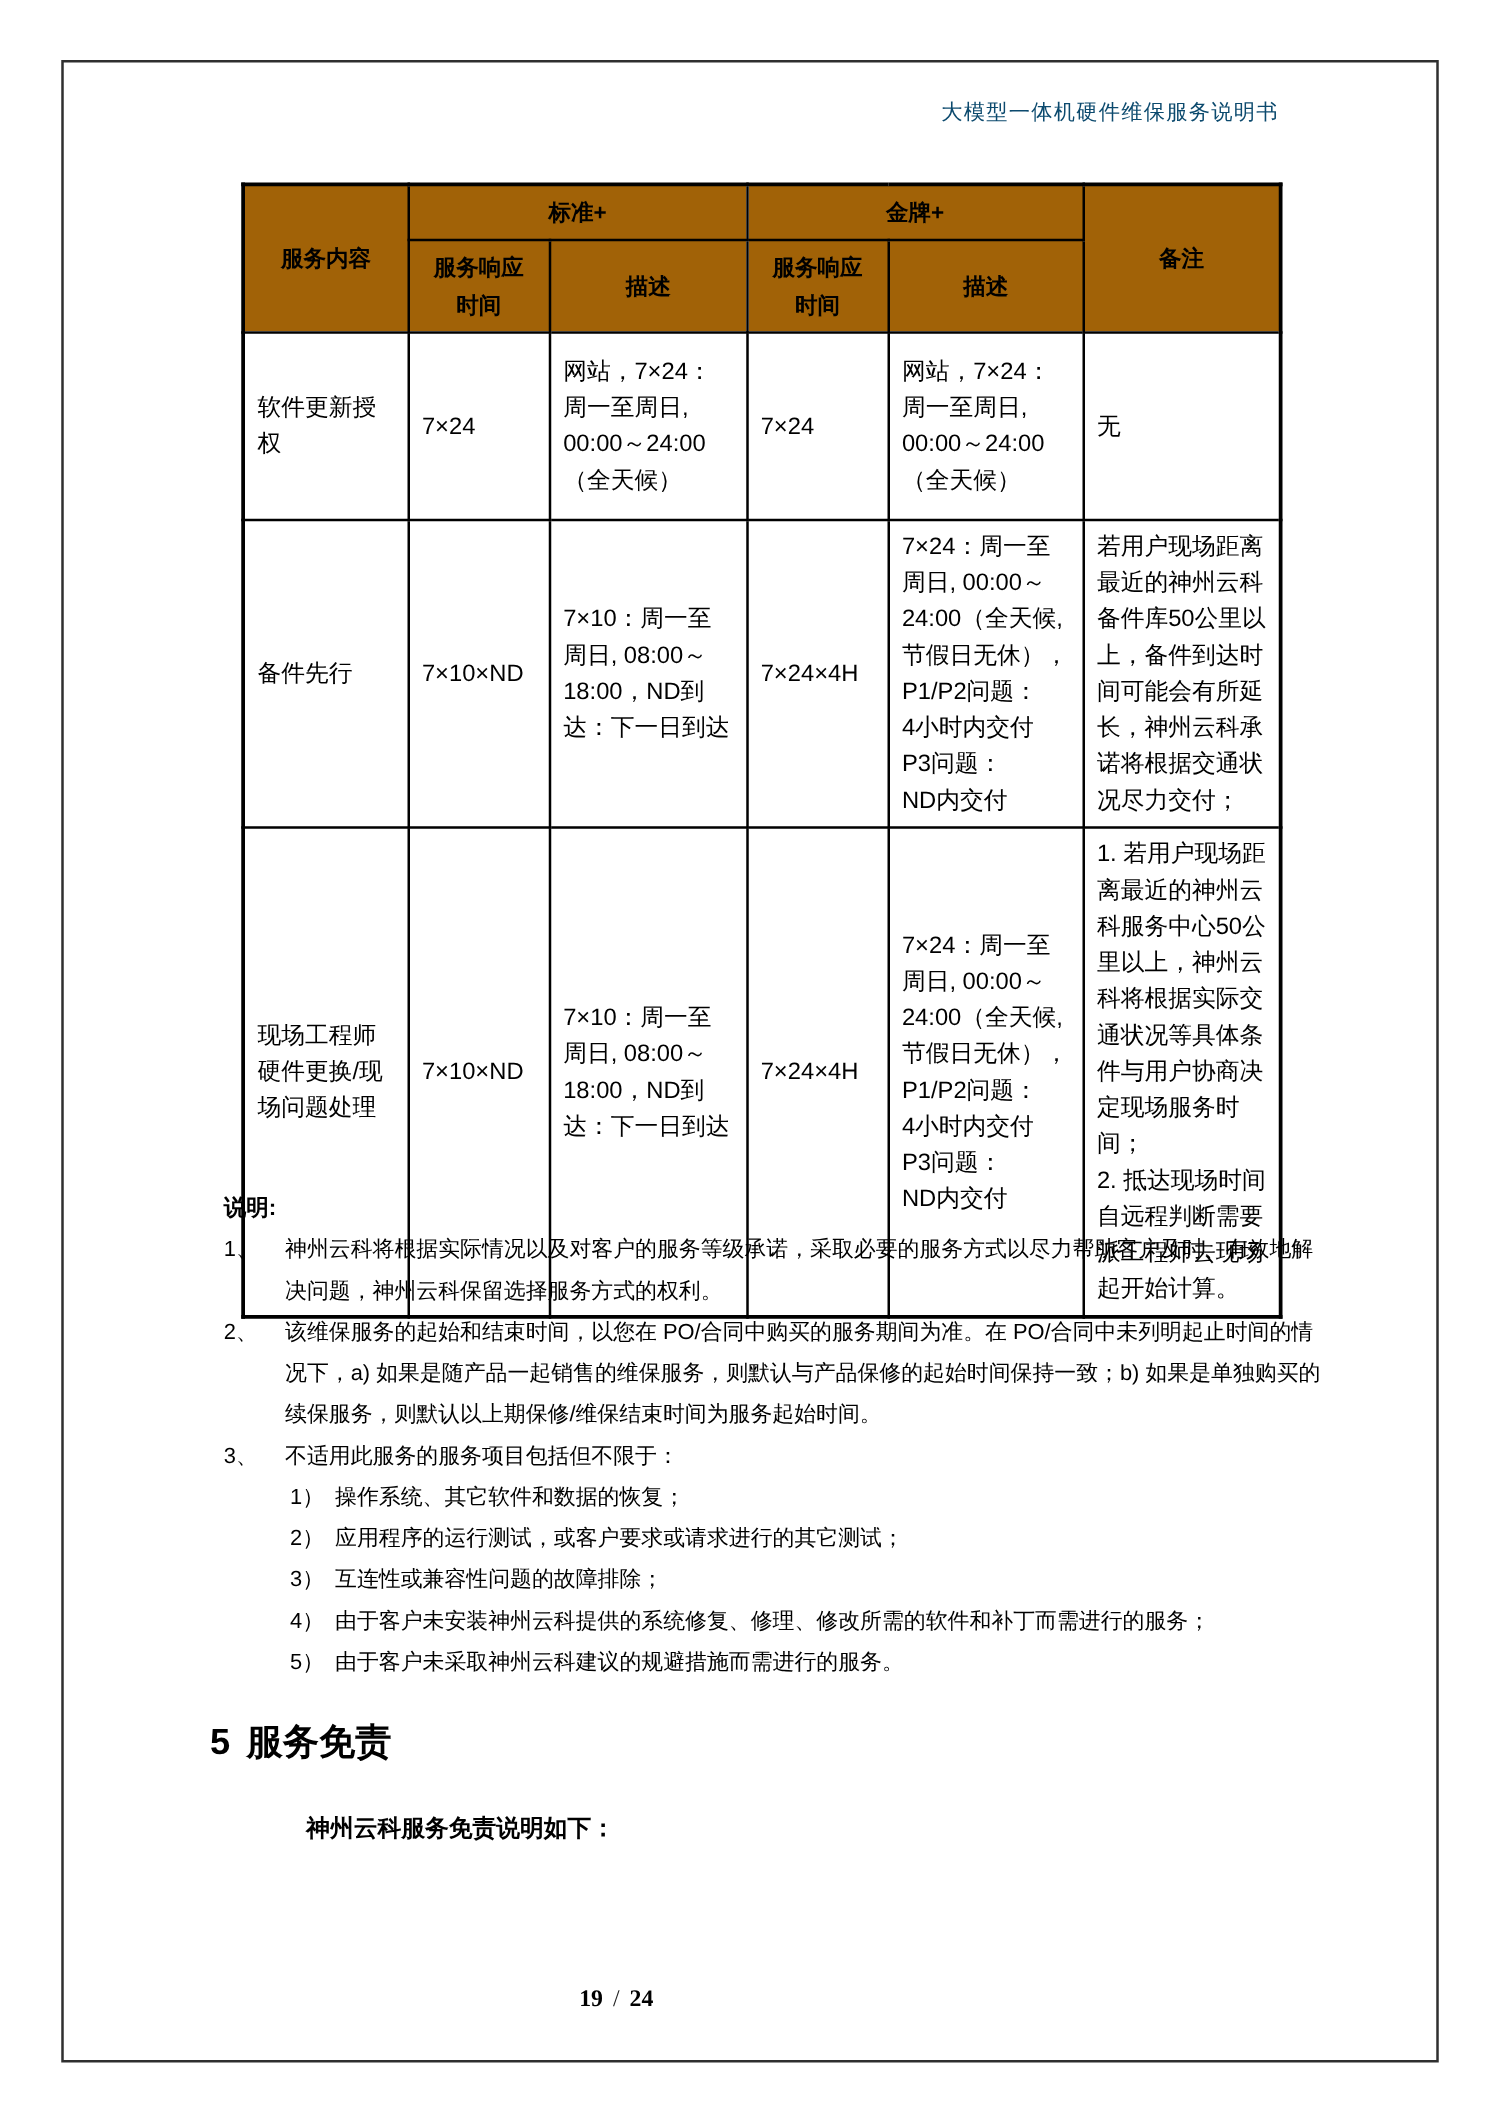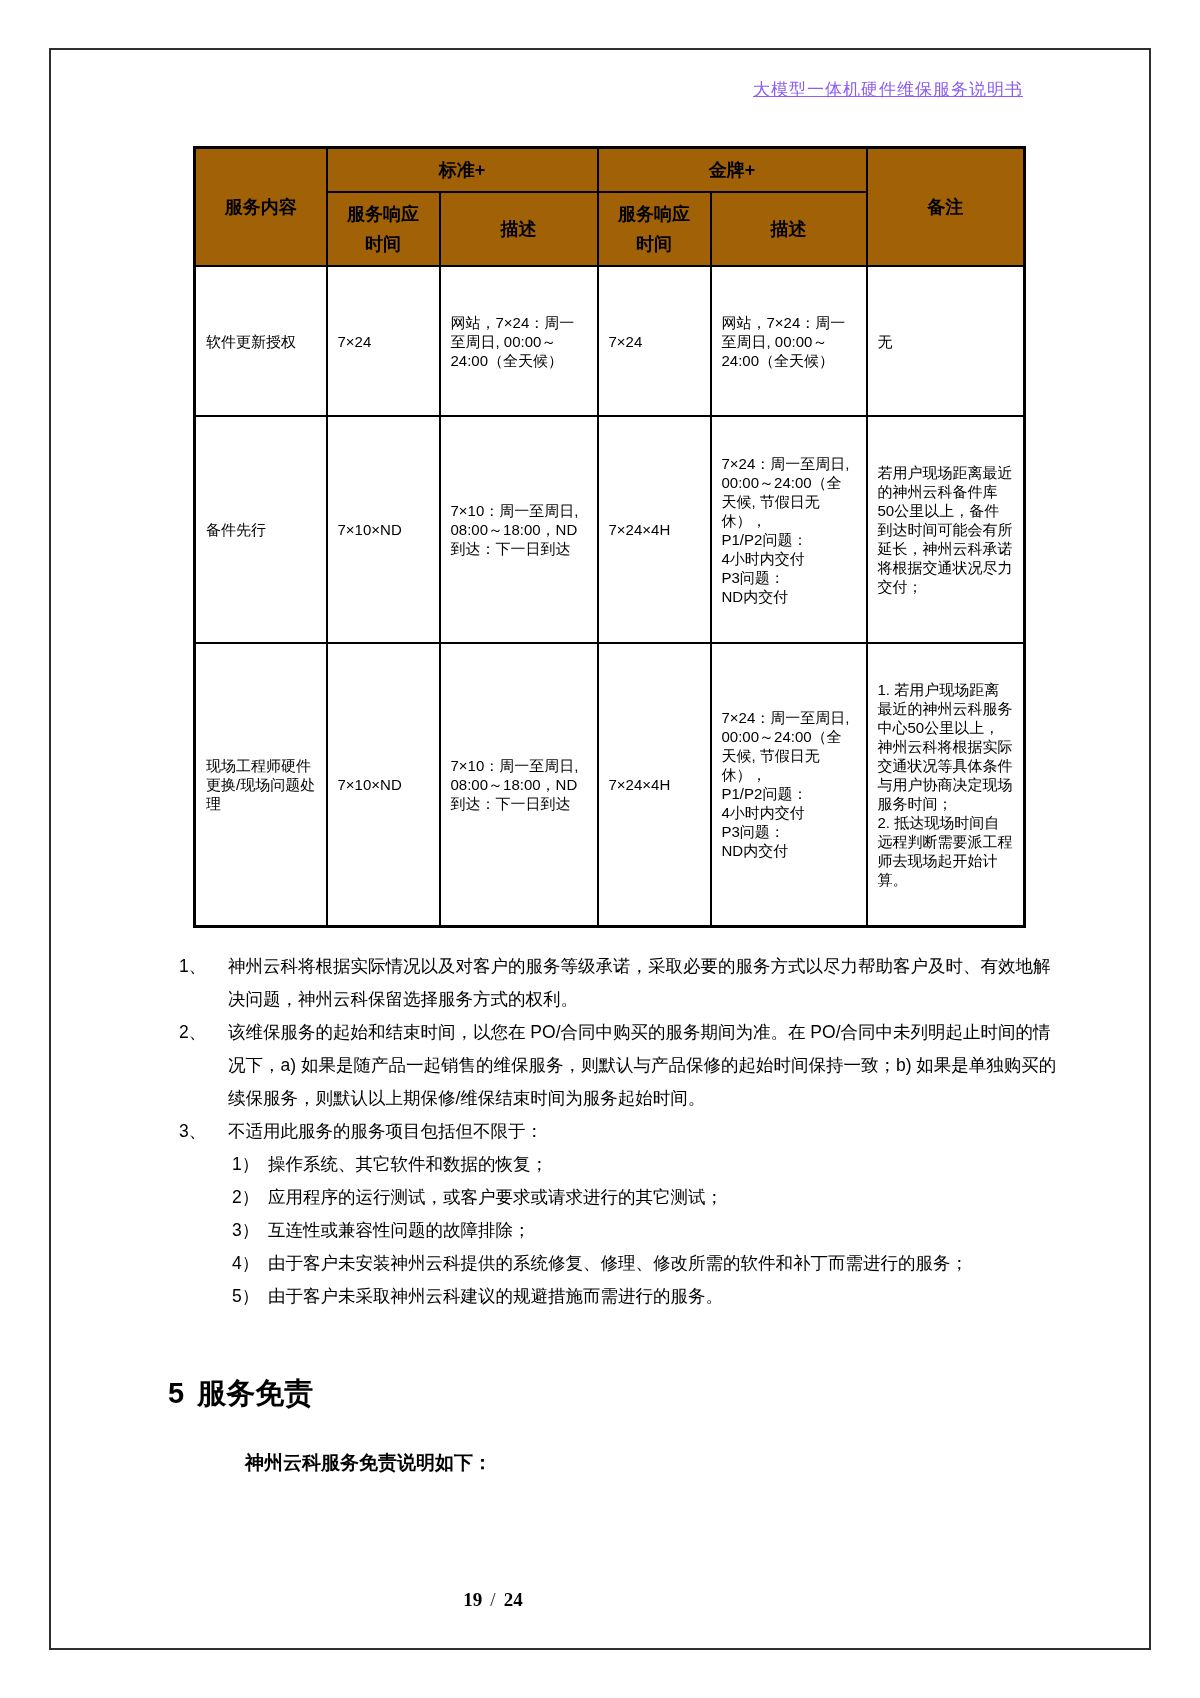--- a/index.html
+++ b/index.html
@@ -9,31 +9,31 @@
   .page-frame {
     position: absolute; left: 49px; top: 48px;
     width: 1102px; height: 1602px;
     border: 2px solid #2f2f2f;
   }
 
   .doc-header {
     position: absolute; left: 0; top: 78px; width: 1023px;
     text-align: right;
     font-family: "Liberation Serif", serif;
-    font-size: 17px; color: #8b5cf6; letter-spacing: 1px; text-decoration: underline;
+    font-size: 17px; color: #0c4a6e; letter-spacing: 1px;
   }
 
   table.svc {
     position: absolute; left: 193px; top: 146px; width: 830px;
     border-collapse: collapse; table-layout: fixed;
     border: 3px solid #000;
   }
   table.svc td {
     border: 2px solid #000;
-    font-size: 15px; line-height: 19px;
+    font-size: 19px; line-height: 29px;
     vertical-align: middle;
     padding: 6px 10px;
     white-space: pre-line;
     overflow: hidden;
   }
   table.svc tr.hrow td {
     background: #a16207;
     font-weight: bold; text-align: center; font-size: 18px;
     line-height: 30px;
   }
@@ -133,20 +133,21 @@
 4小时内交付
 P3问题：
 ND内交付</td>
     <td class="note">1. 若用户现场距离最近的神州云科服务中心50公里以上，神州云科将根据实际交通状况等具体条件与用户协商决定现场服务时间；
 2. 抵达现场时间自远程判断需要派工程师去现场起开始计算。</td>
   </tr>
 </tbody>
   </table>
 
 <div class="notes">
+  <div class="notes-title">说明:</div>
   <div class="note-item">
     <span class="note-num">1、</span>
     <span class="note-text">神州云科将根据实际情况以及对客户的服务等级承诺，采取必要的服务方式以尽力帮助客户及时、有效地解决问题，神州云科保留选择服务方式的权利。</span>
   </div>
   <div class="note-item">
     <span class="note-num">2、</span>
     <span class="note-text">该维保服务的起始和结束时间，以您在 PO/合同中购买的服务期间为准。在 PO/合同中未列明起止时间的情况下，a) 如果是随产品一起销售的维保服务，则默认与产品保修的起始时间保持一致；b) 如果是单独购买的续保服务，则默认以上期保修/维保结束时间为服务起始时间。</span>
   </div>
   <div class="note-item">
     <span class="note-num">3、</span>

